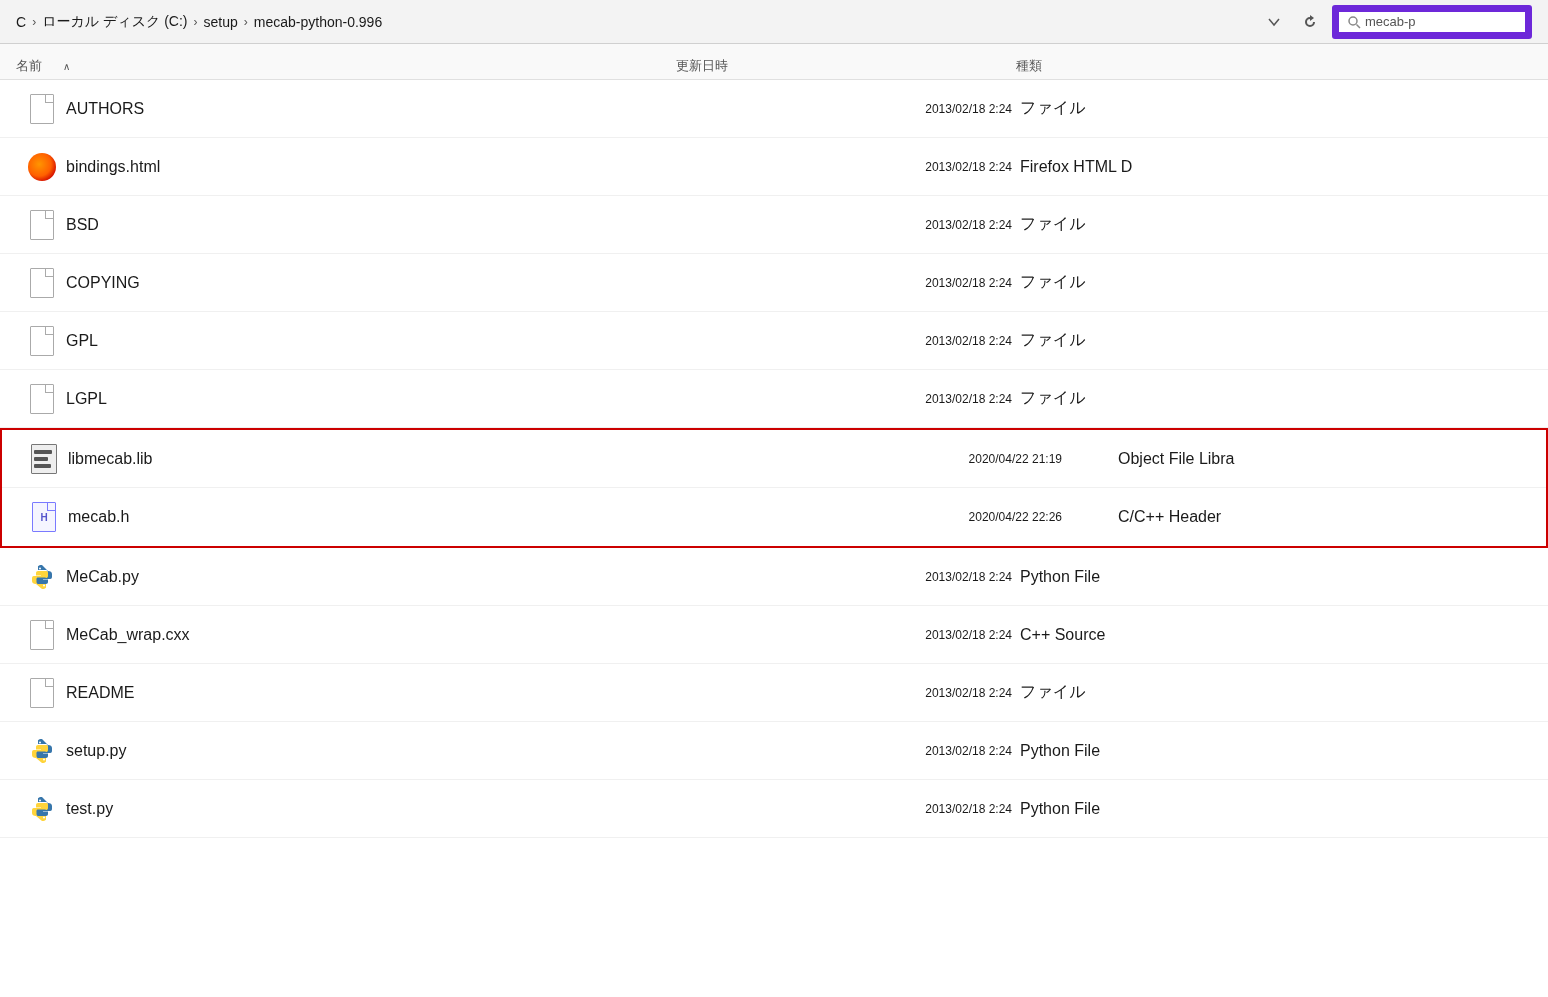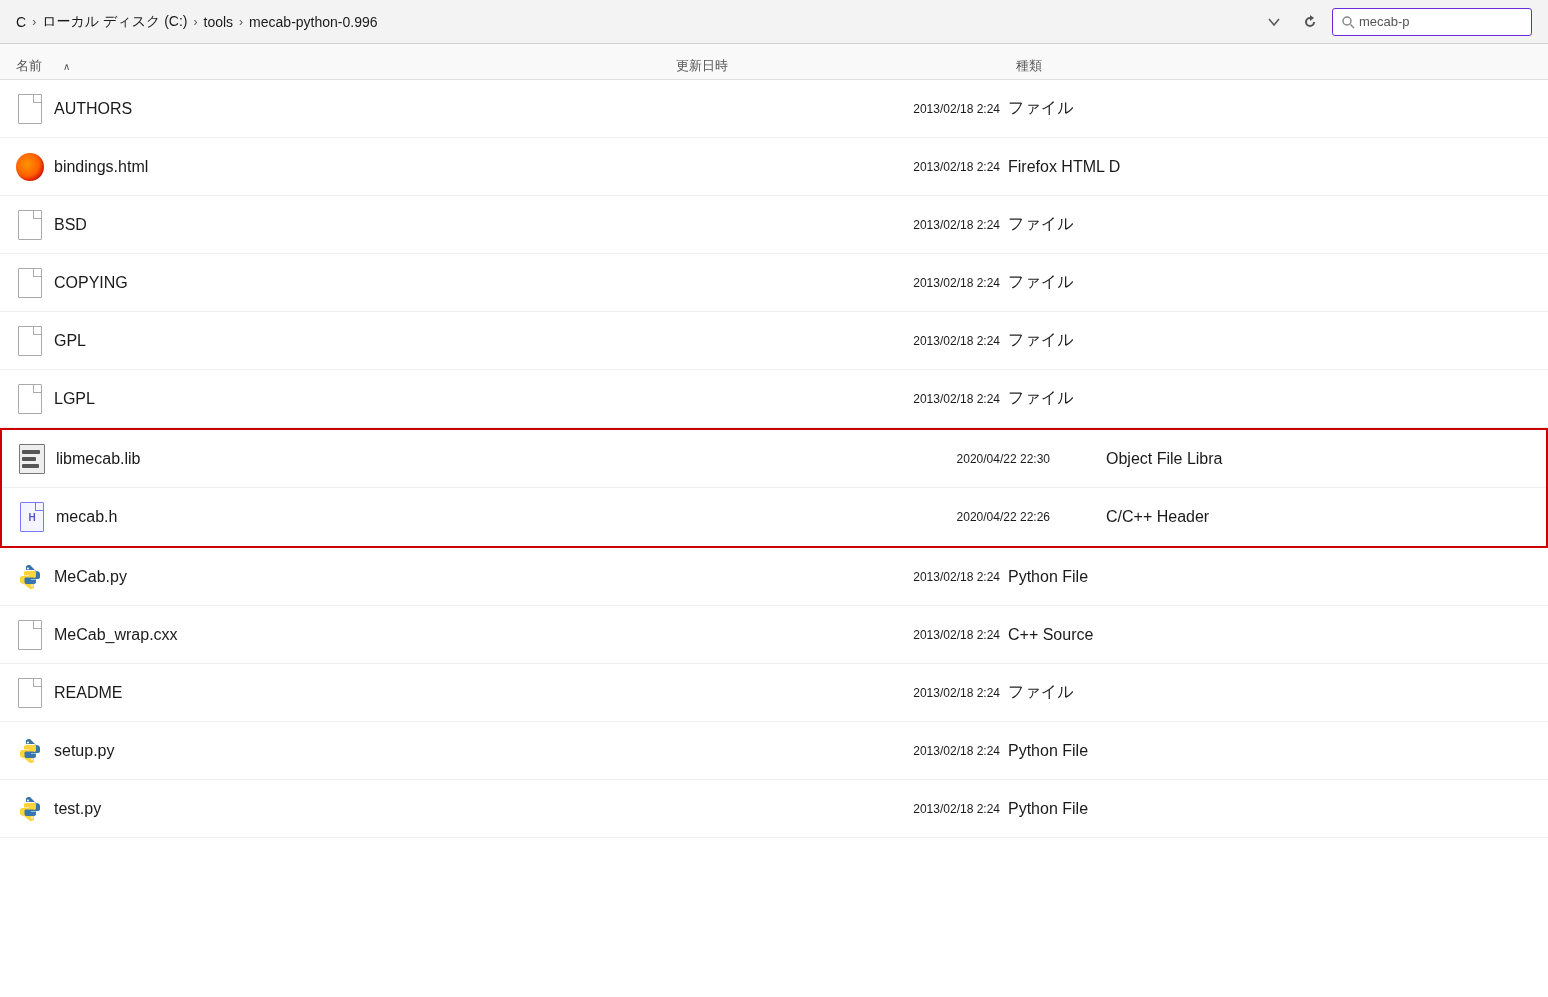--- a/index.html
+++ b/index.html
@@ -49,21 +49,21 @@
     .addr-refresh {
       width: 28px;
       height: 28px;
       display: flex; align-items: center; justify-content: center;
       cursor: pointer;
     }
     .search-box {
       display: flex;
       align-items: center;
       background: #ffffff;
-      border: 1px solid #6d28d9;
+      border: 7px solid #6d28d9;
       border-radius: 3px;
       padding: 10px 8px;
       width: 200px;
       height: 28px;
     }
     .search-box span {
       font-size: 13px;
       color: #555;
     }
 
@@ -97,20 +97,21 @@
       width: 100%;
     }
 
     .file-row {
       display: grid;
       grid-template-columns: 660px 340px 1fr;
       height: 58px;
       align-items: center;
       border-bottom: 1px solid #f0f0f0;
       cursor: default;
+      padding-left: 12px;
     }
 
     
     .selected-group {
       border: 2.5px solid #cc0000;
       margin: 0;
       position: relative;
     }
     .selected-group .file-row {
       border: none;
@@ -260,21 +261,21 @@
   </style>
 </head>
 <body>
 
 <div class="address-bar">
   <div class="breadcrumb-path">
     <span class="breadcrumb-item">C</span>
     <span class="breadcrumb-sep">›</span>
     <span class="breadcrumb-item">ローカル ディスク (C:)</span>
     <span class="breadcrumb-sep">›</span>
-    <span class="breadcrumb-item">tools</span>
+    <span class="breadcrumb-item">setup</span>
     <span class="breadcrumb-sep">›</span>
     <span class="breadcrumb-item breadcrumb-last">mecab-python-0.996</span>
   </div>
   <div class="addr-dropdown">
     <svg width="14" height="14" viewBox="0 0 14 14">
         <path d="M2 4 L7 10 L12 4" stroke="#555" stroke-width="1.5" fill="none"></path>
       </svg>
   </div>
   <div class="addr-refresh">
     <svg width="16" height="16" viewBox="0 0 16 16">
@@ -369,21 +370,21 @@
           <div class="file-name-cell">
             <div class="file-icon">
             <div class="icon-lib">
       <div class="bar"></div>
       <div class="bar"></div>
       <div class="bar"></div>
     </div>
           </div>
             <span>libmecab.lib</span>
           </div>
-          <div class="file-date">2020/04/22 22:30</div>
+          <div class="file-date">2020/04/22 21:19</div>
           <div class="file-type">Object File Libra</div>
         </div>
         <div class="file-row">
           <div class="file-name-cell">
             <div class="file-icon">
             <div class="icon-header">H</div>
           </div>
             <span>mecab.h</span>
           </div>
           <div class="file-date">2020/04/22 22:26</div>

